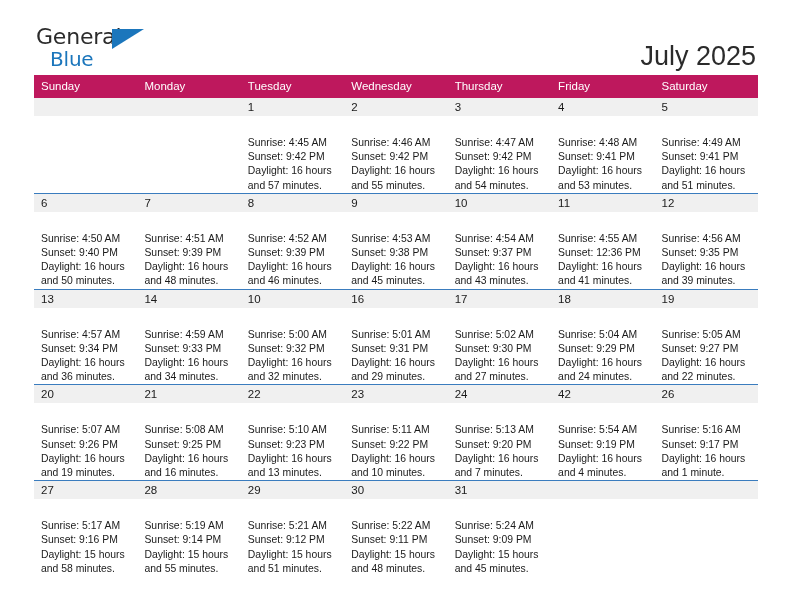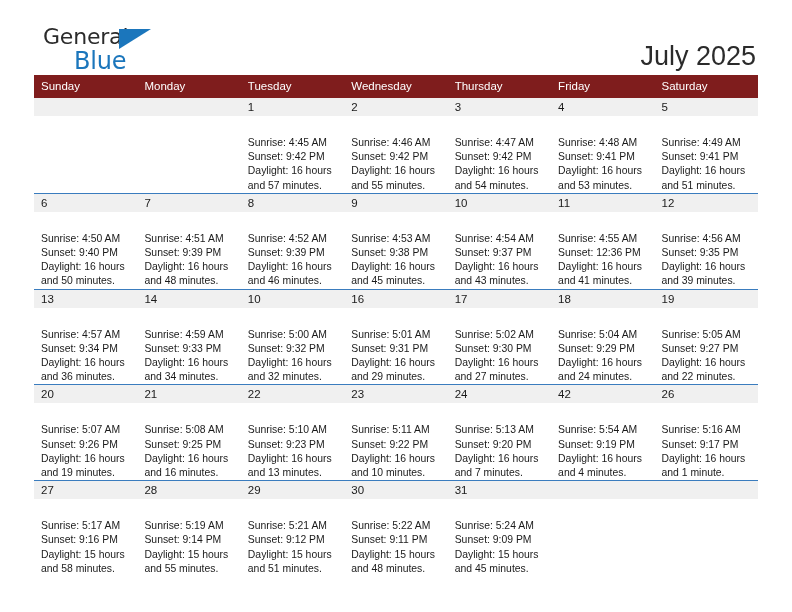--- a/index.html
+++ b/index.html
@@ -26,38 +26,38 @@
   
   .header {
     position: relative;
     height: 72px;
     padding-top: 22px;
     box-sizing: border-box;
   }
 
   .brand {
     position: absolute;
-    left: 9px;
+    left: 2px;
     top: 26px;
     line-height: 1;
     user-select: none;
   }
   .brand-general {
     font-size: 22px;
     color: #2b2b2b;
     letter-spacing: -0.2px;
     font-family: "DejaVu Sans", sans-serif;
   }
   .brand-blue {
     display: block;
-    font-size: 24px;
+    font-size: 20px;
     color: #1b76bc;
     letter-spacing: -0.2px;
     margin-top: 1px;
-    margin-left: 31px;
+    margin-left: 14px;
     font-family: "DejaVu Sans", sans-serif;
   }
   .brand-flag {
     position: absolute;
     left: 76px;
     top: 3px;
     width: 0;
     height: 0;
     border-left: 32px solid #1b76bc;
     border-bottom: 20px solid transparent;
@@ -84,21 +84,21 @@
   
   .calendar {
     margin-top: 3px;
     width: 724px;
     border-collapse: collapse;
     table-layout: fixed;
   }
   .calendar col { width: 103.43px; }
 
   thead th {
-    background: #7f1d1d;
+    background: #be185d;
     color: #ffffff;
     font-size: 11.5px;
     font-weight: normal;
     text-align: left;
     padding: 5px 0 6px 7px;
     height: 11px;
     vertical-align: middle;
   }
 
   tbody td {

